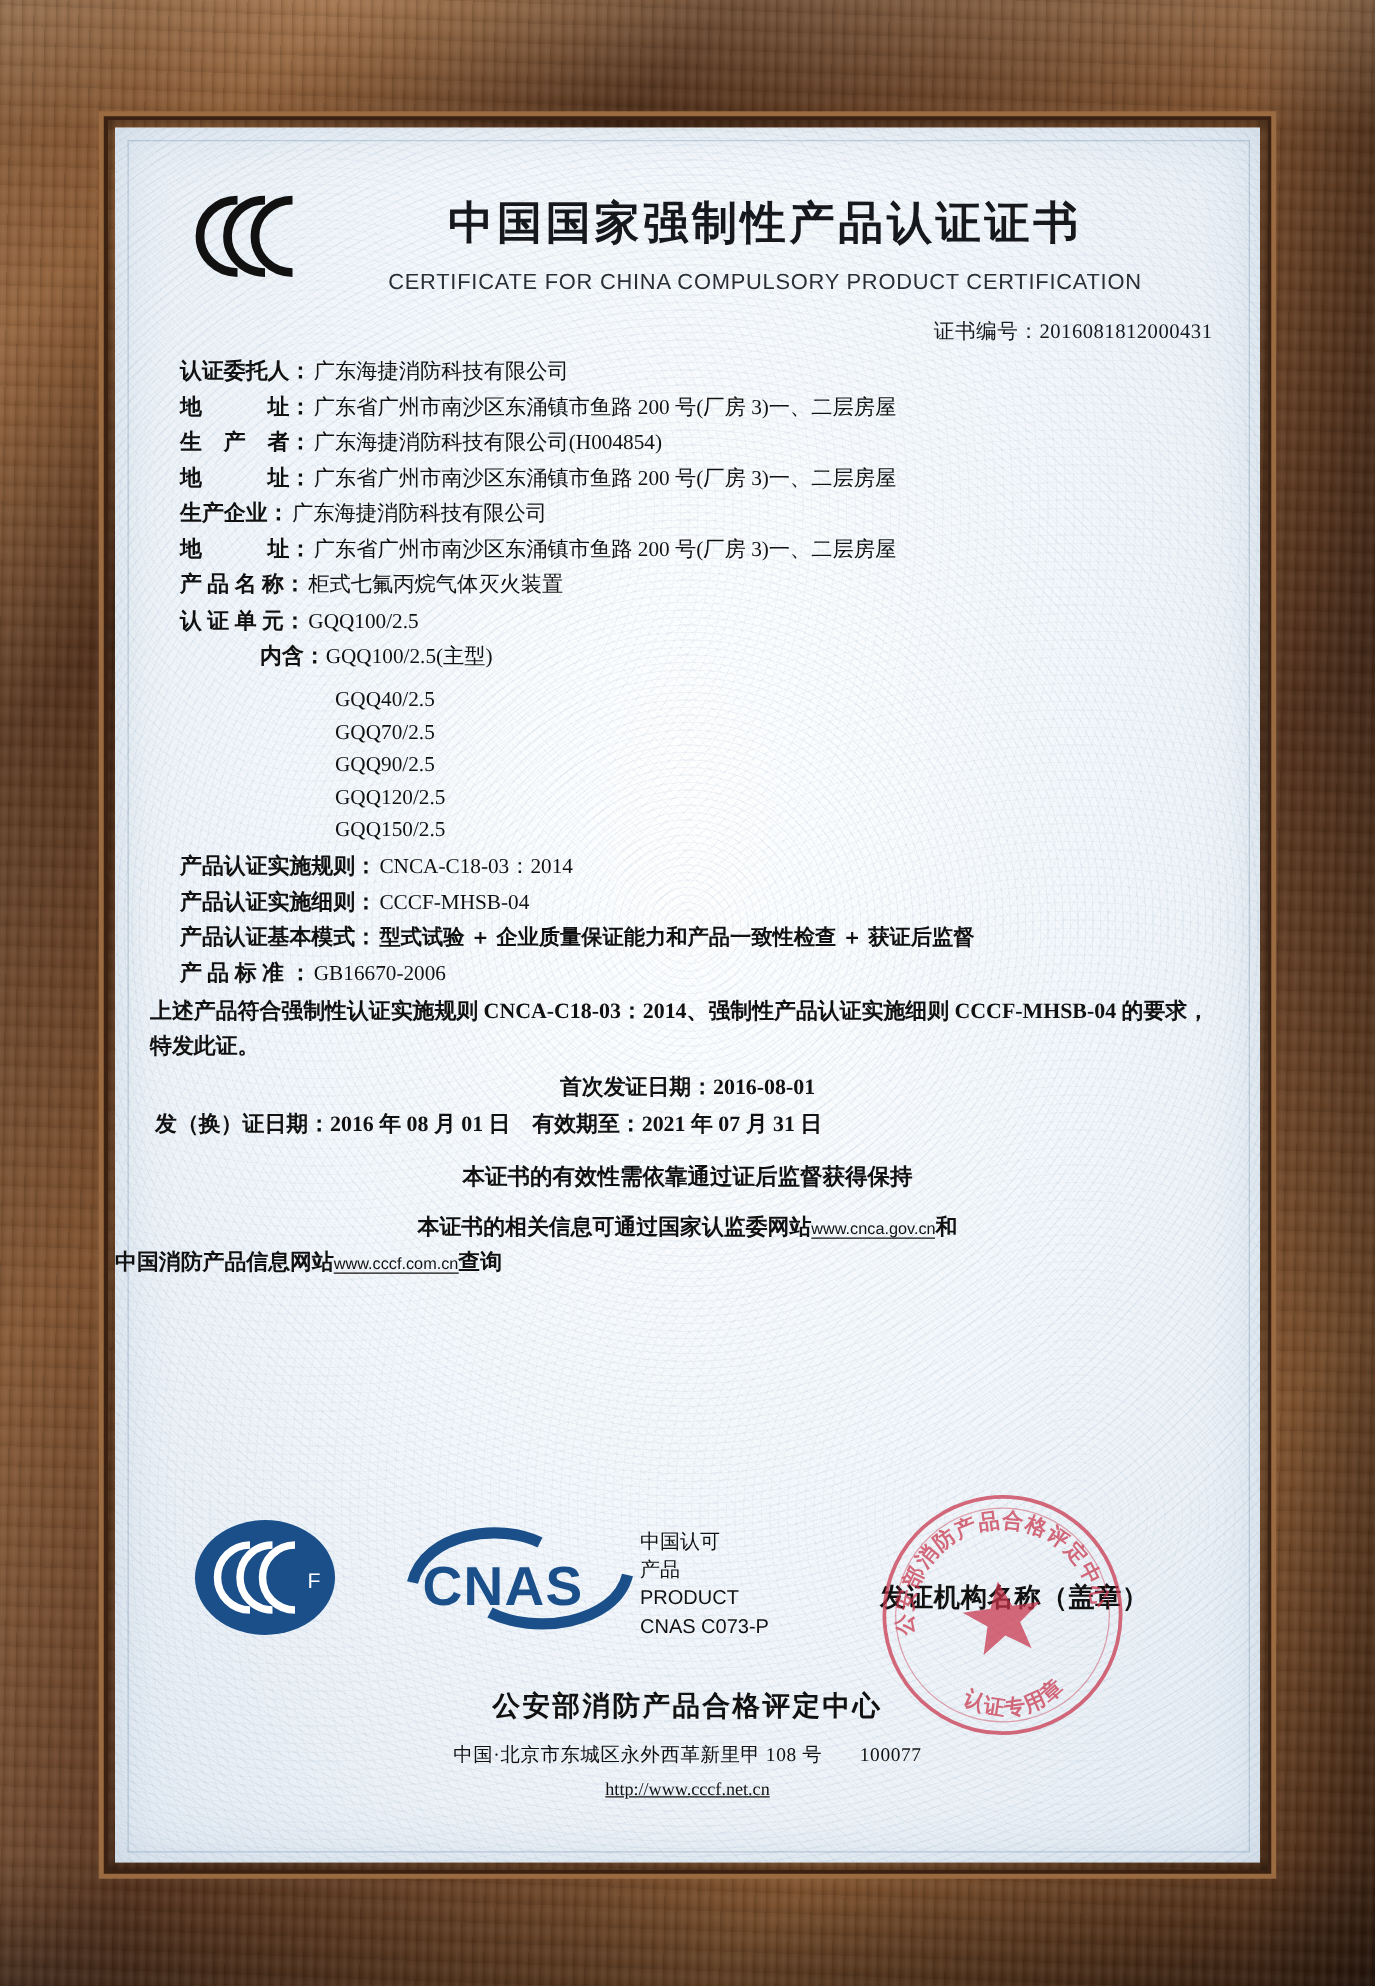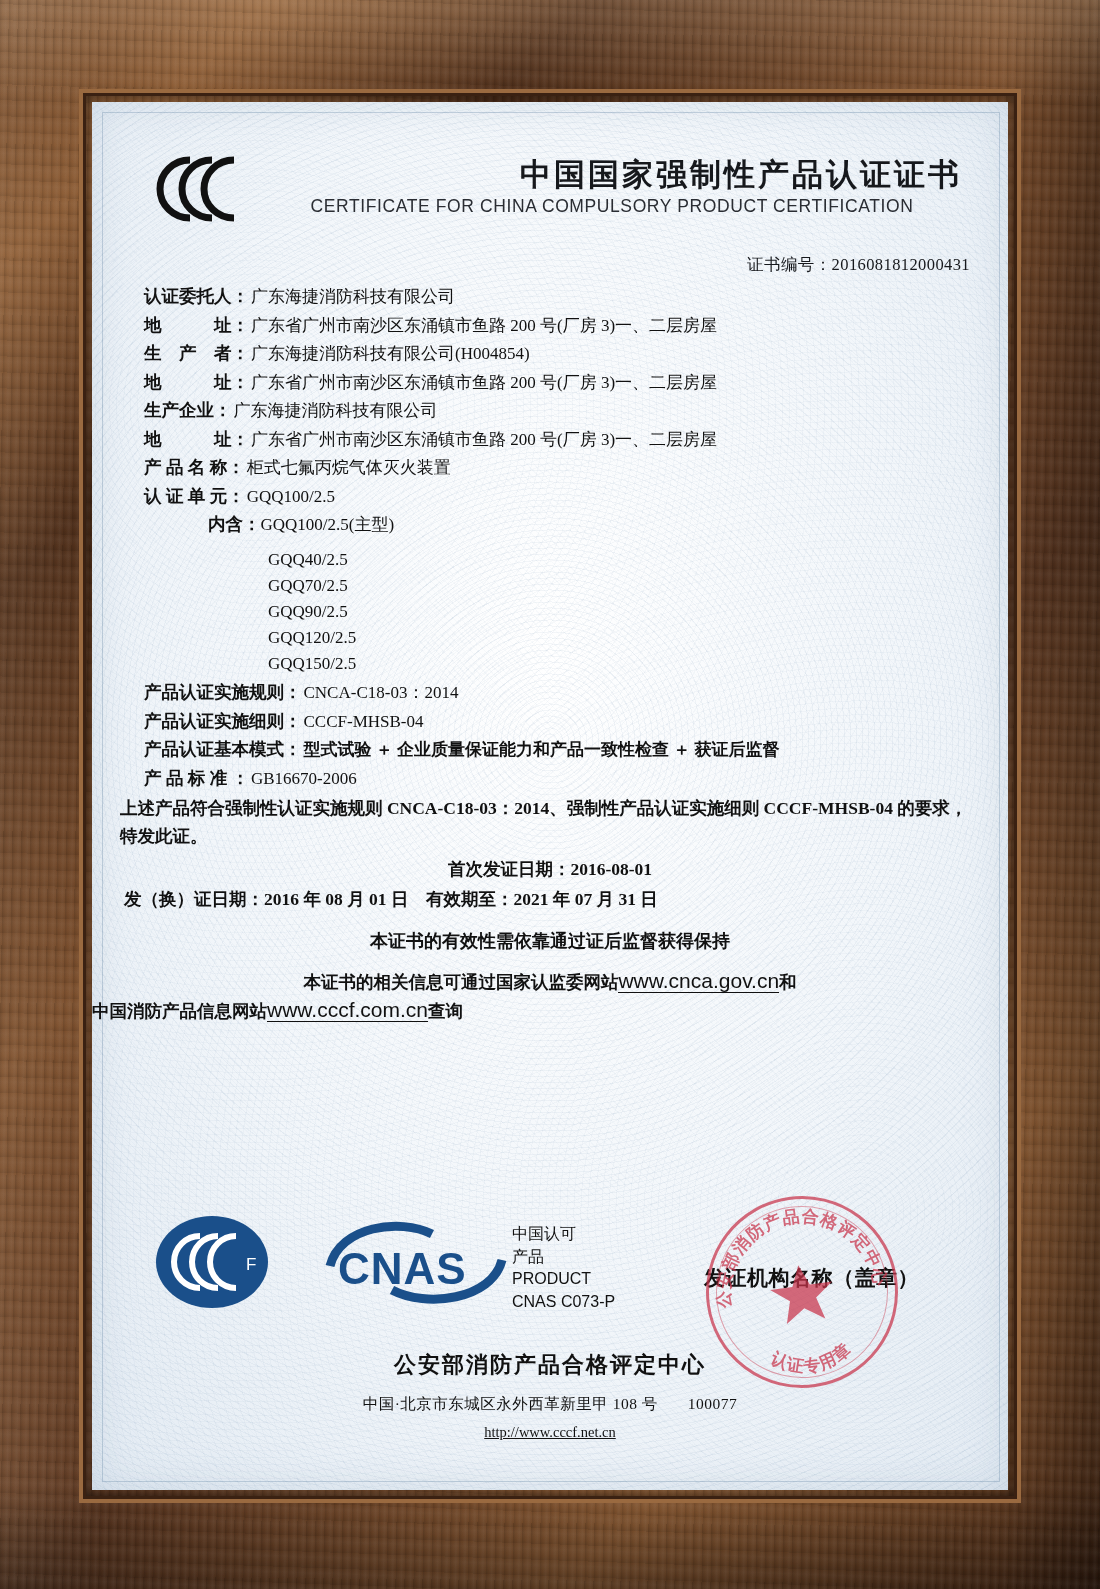--- a/index.html
+++ b/index.html
@@ -85,27 +85,27 @@
     width: 100px; height: 78px;
   }
   .title-block {
     position: absolute;
     left: 170px; top: 52px;
     width: 700px;
     text-align: center;
   }
   .title-cn {
     font-family: "Liberation Serif", serif;
-    font-size: 31px;
+    font-size: 36px;
     font-weight: bold;
     letter-spacing: 3px;
     color: #16181c;
-    text-align: right;
   }
   .title-en {
+    margin-top: 12px;
     font-family: "Liberation Sans", sans-serif;
     font-size: 17.5px;
     letter-spacing: 0.6px;
     color: #2a2d33;
     white-space: nowrap;
   }
   .cert-no {
     position: absolute;
     right: 38px; top: 152px;
     font-size: 16.5px;
@@ -192,21 +192,21 @@
   .notice3 {
     text-align: left;
     font-size: 17.5px;
     font-weight: bold;
     color: #111;
     margin-top: 4px;
   }
   .url {
     font-family: "Liberation Sans", sans-serif;
     font-weight: normal;
-    font-size: 21px;
+    font-size: 13px;
     border-bottom: 1px solid #111;
     color: #111;
   }
 
   
   .footer-logos {
     position: absolute;
     left: 0; top: 1100px;
     width: 916px;
     height: 130px;

